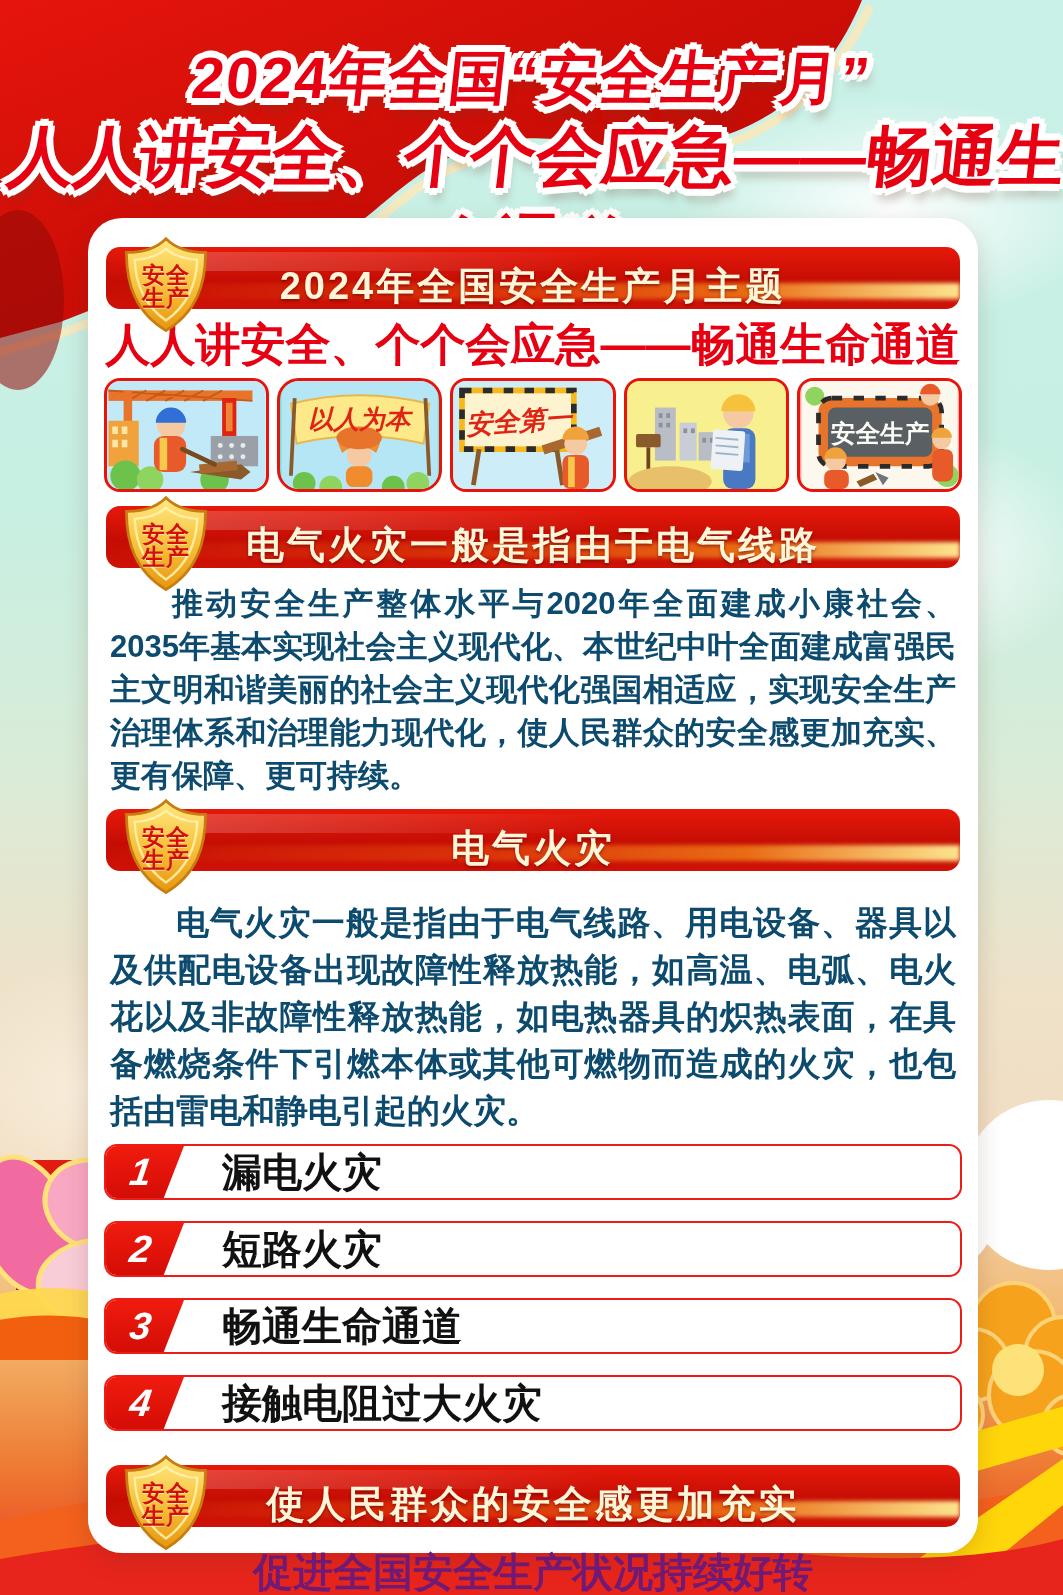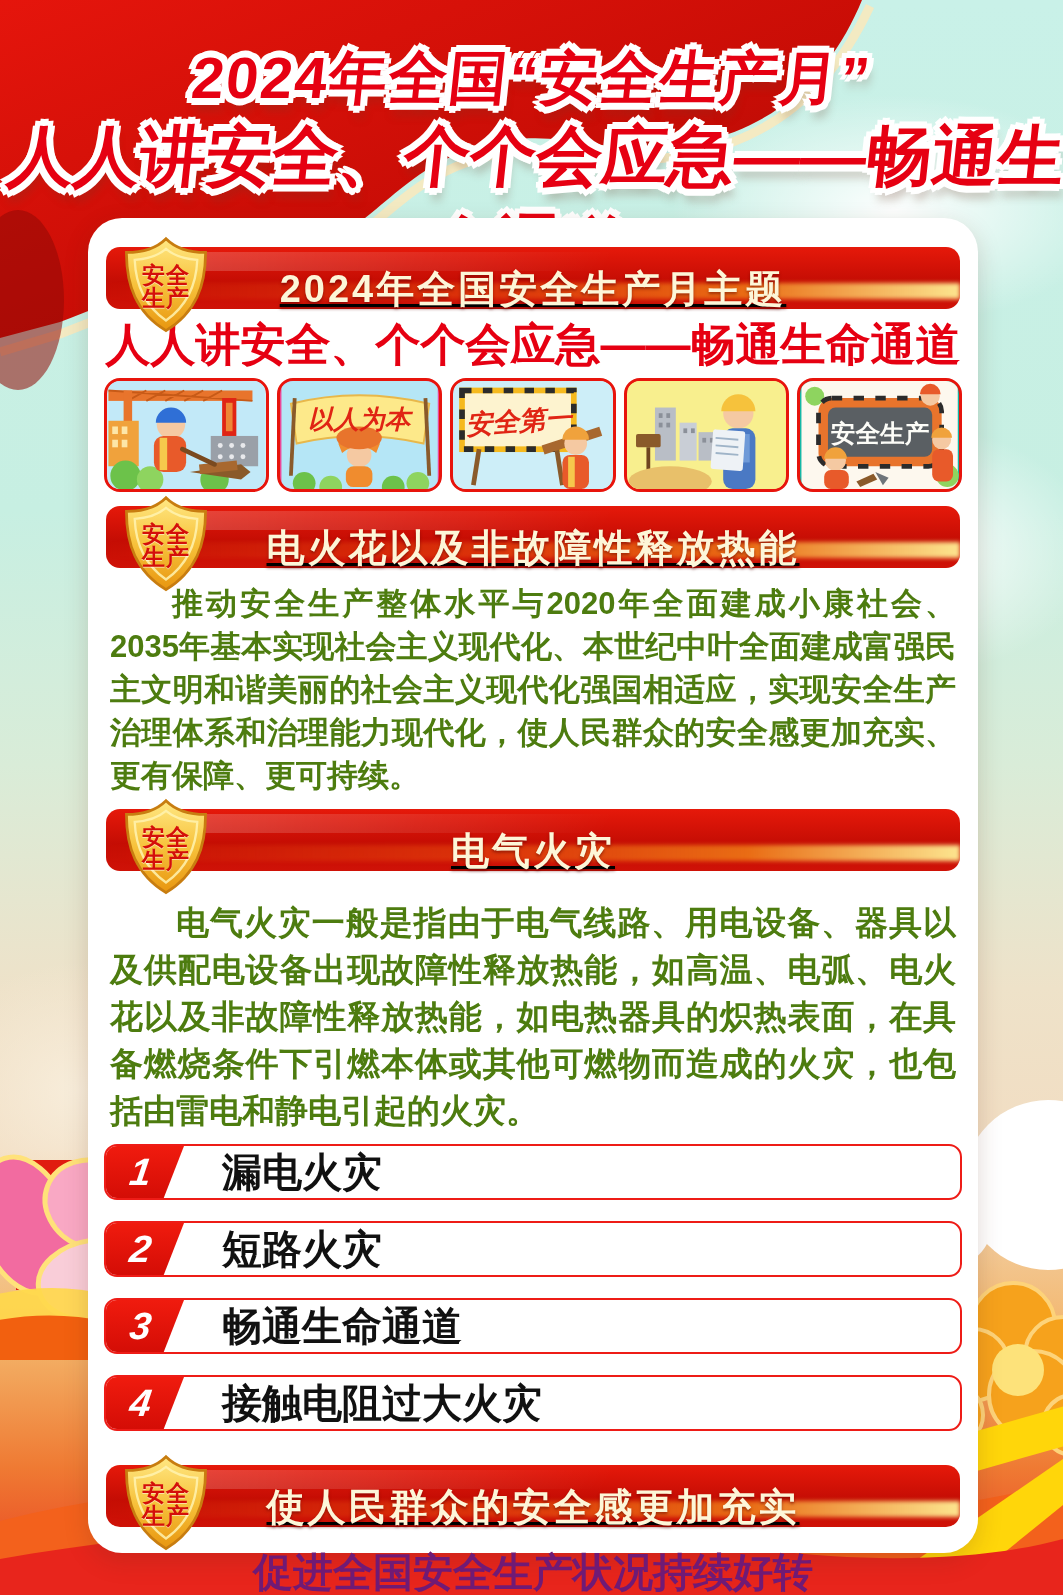--- a/index.html
+++ b/index.html
@@ -22,41 +22,41 @@
     transform:skewX(-6deg);letter-spacing:2px;
     text-shadow:-5px -5px 0 #fff,5px -5px 0 #fff,-5px 5px 0 #fff,5px 5px 0 #fff,-7px 0 0 #fff,7px 0 0 #fff,0 -7px 0 #fff,0 7px 0 #fff,4px 12px 10px rgba(110,60,40,.35);}
   .hdr1{top:40px;font-size:58px;}
   .hdr2{top:112px;font-size:66px;letter-spacing:0;}
   
   .card{position:absolute;left:88px;top:218px;width:890px;height:1335px;background:#fff;
     border-radius:34px;box-shadow:0 8px 24px rgba(90,40,20,.18);padding:0 16px;box-sizing:border-box;}
   
   .banner{position:relative;height:62px;margin:0 2px;border-radius:14px;
     background:linear-gradient(180deg,#e6190a 0%,#c50d04 55%,#cf1207 100%);
-    display:flex;justify-content:center;text-decoration:underline;}
+    display:flex;align-items:center;justify-content:center;}
   .banner .streak{position:absolute;inset:0;border-radius:14px;overflow:hidden;}
   .banner .streak:before{content:"";position:absolute;left:0;right:0;top:58%;height:26%;
     background:linear-gradient(90deg,rgba(255,180,40,0) 0%,rgba(255,120,20,.35) 45%,rgba(255,170,30,.6) 75%,rgba(255,240,150,.95) 100%);
     filter:blur(2px);}
   .banner .streak:after{content:"";position:absolute;left:4%;top:8%;width:55%;height:30%;
     background:linear-gradient(90deg,rgba(255,255,255,.22),rgba(255,255,255,0));transform:skewX(-30deg);}
   .banner-title{position:relative;z-index:2;color:#fdf6d8;font-size:38px;font-weight:900;letter-spacing:3px;
     text-shadow:0 2px 3px rgba(90,0,0,.5);margin-top:17px;}
   .shield{position:absolute;left:14px;top:-12px;width:92px;height:100px;z-index:3;}
   .shield svg{position:absolute;inset:0;}
   .shield-chars{position:absolute;inset:0;display:flex;flex-direction:column;align-items:center;justify-content:center;
     padding-top:4px;color:#d40f0a;font-weight:900;font-size:23px;line-height:23px;letter-spacing:1px;
     text-shadow:0 1px 0 rgba(255,255,255,.5);}
   
   .subtitle{margin-top:10px;text-align:center;color:#e60012;font-size:45px;font-weight:900;line-height:52px;}
   .pics{display:flex;gap:8px;margin-top:7px;height:114px;}
   .pic{flex:1;border:3px solid #e8140c;border-radius:16px;overflow:hidden;position:relative;background:#cdeef8;}
   .pic svg{display:block;width:100%;height:100%;}
   
-  .para{color:#4d7c0f;font-weight:700;text-align:justify;text-indent:2em;margin:0 6px;}
+  .para{color:#0c4a6e;font-weight:700;text-align:justify;text-indent:2em;margin:0 6px;}
   .para1{margin-top:14px;font-size:31px;line-height:43px;}
   .para2{margin-top:28px;font-size:33px;line-height:47px;}
   
   .types{margin-top:10px;display:flex;flex-direction:column;gap:21px;}
   .type-row{position:relative;height:56px;background:#fff;border:2.5px solid #ee1c17;border-radius:13px;
     overflow:hidden;display:flex;align-items:center;padding-left:116px;box-sizing:border-box;}
   .num-badge{position:absolute;left:0;top:0;bottom:0;width:78px;
     background:linear-gradient(180deg,#f01b0e,#d40d06);
     clip-path:polygon(0 0,100% 0,74% 100%,0 100%);
     display:flex;align-items:center;}
@@ -176,21 +176,21 @@
             <circle cx="112" cy="104" r="15" fill="#6cc24a"></circle>
           <path d="M86,96 L140,88 L150,96 L140,104 Z" fill="#8a5a2a"></path>
           <rect x="96" y="86" width="40" height="10" fill="#a8682f" transform="rotate(-6 116 91)"></rect>
           <circle cx="66" cy="46" r="15" fill="#f5c9a2"></circle>
           <path d="M50,44 A16 16 0 0 1 82,44 Z" fill="#2f6fd6"></path>
           <rect x="48" y="58" width="34" height="38" rx="10" fill="#e85a2a"></rect>
           <rect x="54" y="60" width="8" height="34" fill="#f6c84c"></rect>
           <path d="M78,72 L112,88" stroke="#7a4a1f" stroke-width="5" stroke-linecap="round"></path>
         </svg>
       </div>
-      <div class="pic" style="background:#ec4899;">
+      <div class="pic" style="background:#5eead4;border-radius:22px;">
         <svg viewBox="0 0 165 114">
           <rect width="165" height="114" fill="#b5e6f6"></rect>
           <path d="M10,24 Q82,6 156,24 L150,66 Q82,50 16,66 Z" fill="#fde98a" stroke="#e8b84b" stroke-width="2"></path>
           <line x1="14" y1="18" x2="10" y2="100" stroke="#8a5a2a" stroke-width="4"></line>
           <line x1="152" y1="18" x2="156" y2="100" stroke="#8a5a2a" stroke-width="4"></line>
           <circle cx="82" cy="78" r="13" fill="#f5c9a2"></circle>
           <path d="M60,66 Q82,50 104,66 L100,76 Q82,62 64,76 Z" fill="#f08c2e"></path>
           <ellipse cx="82" cy="60" rx="24" ry="12" fill="#e8742c"></ellipse>
           <rect x="68" y="90" width="28" height="22" rx="8" fill="#f08c2e"></rect>
           <circle cx="24" cy="108" r="12" fill="#6cc24a"></circle>
@@ -239,21 +239,21 @@
           <rect x="100" y="50" width="34" height="64" rx="10" fill="#4a79c4"></rect>
           <rect x="106" y="56" width="22" height="30" fill="#6f9ad8"></rect>
           <rect x="88" y="52" width="34" height="42" rx="3" fill="#eef2f6" transform="rotate(4 105 73)"></rect>
           <g stroke="#9fb4c8" stroke-width="2">
               <line x1="92" y1="60" x2="116" y2="62"></line>
               <line x1="92" y1="68" x2="116" y2="70"></line>
               <line x1="92" y1="76" x2="116" y2="78"></line>
             </g>
         </svg>
       </div>
-      <div class="pic" style="background:#14b8a6;">
+      <div class="pic" style="background:#fca5a5;">
         <svg viewBox="0 0 165 114">
           <rect width="165" height="114" fill="#fdf8ee"></rect>
           <circle cx="14" cy="16" r="10" fill="#8ed45f"></circle>
             <circle cx="154" cy="100" r="12" fill="#8ed45f"></circle>
           <rect x="18" y="18" width="130" height="72" rx="14" fill="#e8742c"></rect>
           <rect x="18" y="18" width="130" height="72" rx="14" fill="none" stroke="#2b2b2b" stroke-width="5" stroke-dasharray="11 12"></rect>
           <rect x="28" y="28" width="110" height="52" rx="8" fill="#5a5f63"></rect>
           <circle cx="136" cy="16" r="10" fill="#f5c9a2"></circle>
             <path d="M125,14 A11 11 0 0 1 147,14 Z" fill="#e85a2a"></path>
           <circle cx="36" cy="84" r="11" fill="#f5c9a2"></circle>
@@ -274,21 +274,21 @@
       <div class="shield">
         <svg viewBox="0 0 100 110">
           <path d="M50,4 C60,14 76,19 93,19 C93,54 83,84 50,104 C17,84 7,54 7,19 C24,19 40,14 50,4 Z" fill="url(#g-gold)" stroke="#c87d10" stroke-width="3"></path>
           <path d="M50,15 C58,22 70,26 84,27 C83,53 74,76 50,93 C26,76 17,53 16,27 C30,26 42,22 50,15 Z" fill="none" stroke="#fff3b0" stroke-width="2.5" opacity=".85"></path>
         </svg>
         <div class="shield-chars">
           <span>安全</span>
           <span>生产</span>
         </div>
       </div>
-      <div class="banner-title">电火花以及非故障性释放热能</div>
+      <div class="banner-title">电气火灾一般是指由于电气线路</div>
     </div>
     <p class="para para1">推动安全生产整体水平与2020年全面建成小康社会、2035年基本实现社会主义现代化、本世纪中叶全面建成富强民主文明和谐美丽的社会主义现代化强国相适应，实现安全生产治理体系和治理能力现代化，使人民群众的安全感更加充实、更有保障、更可持续。</p>
 
     <div class="banner" style="margin-top:12px;">
       <span class="streak"></span>
       <div class="shield">
         <svg viewBox="0 0 100 110">
           <path d="M50,4 C60,14 76,19 93,19 C93,54 83,84 50,104 C17,84 7,54 7,19 C24,19 40,14 50,4 Z" fill="url(#g-gold)" stroke="#c87d10" stroke-width="3"></path>
           <path d="M50,15 C58,22 70,26 84,27 C83,53 74,76 50,93 C26,76 17,53 16,27 C30,26 42,22 50,15 Z" fill="none" stroke="#fff3b0" stroke-width="2.5" opacity=".85"></path>
         </svg>

